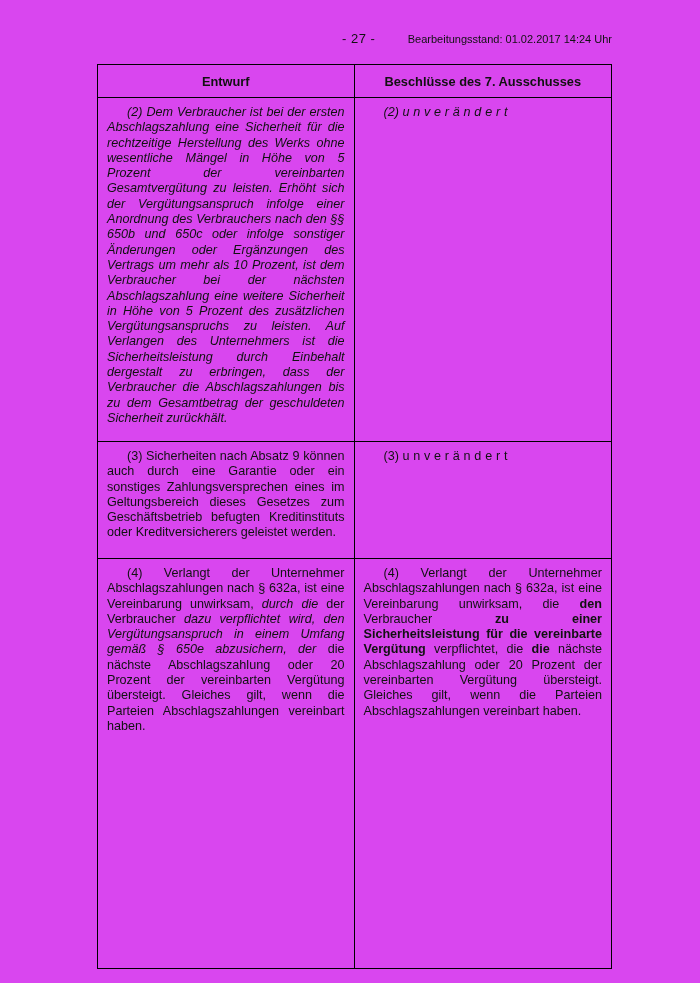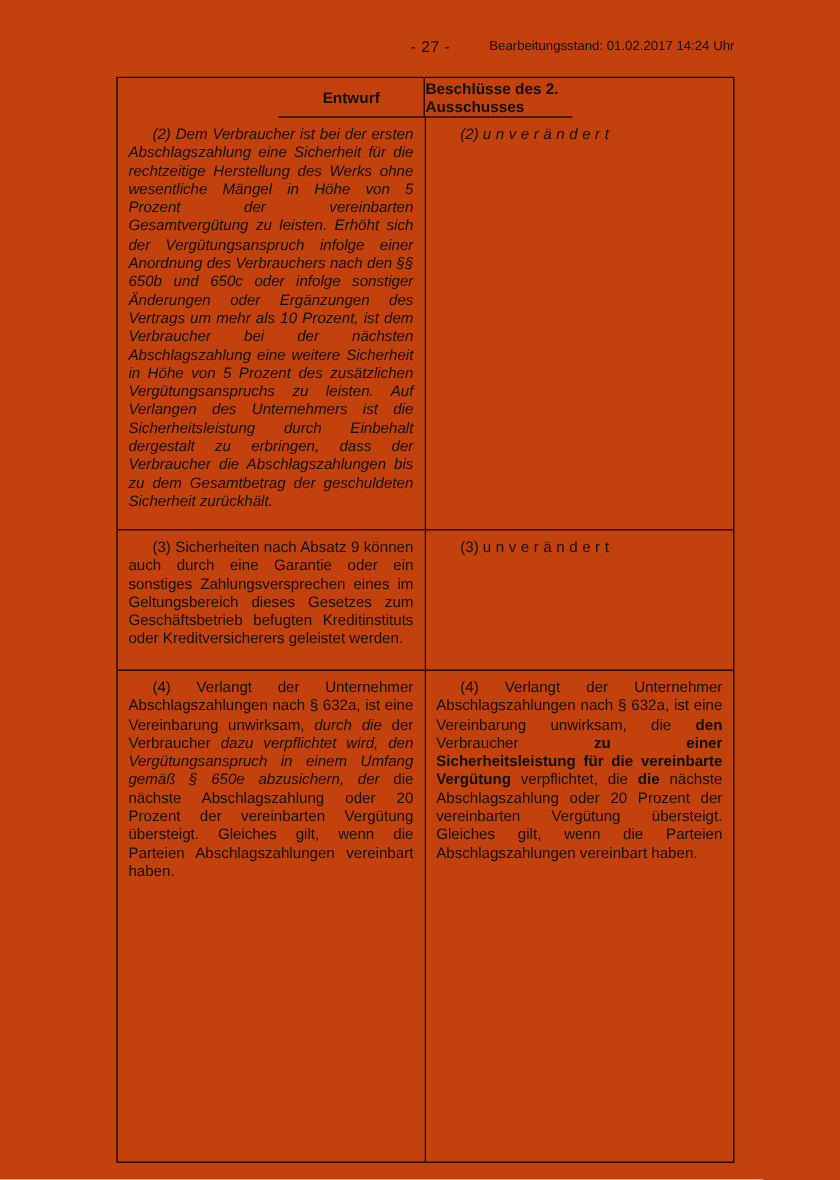--- a/index.html
+++ b/index.html
@@ -2,21 +2,21 @@
 <html lang="de"><head>
 <meta charset="utf-8">
 <style>
   * { box-sizing: border-box; margin: 0; padding: 0; }
   html, body { background: #e8e8e8; }
   .page {
     position: relative;
     width: 700px;
     height: 983px;
     margin: 0 auto;
-    background: #c2410c;
+    background: #d946ef;
     color: #111111;
     font-family: "Liberation Sans", "DejaVu Sans", sans-serif;
     overflow: hidden;
   }
   .page-header { position: relative; height: 64px; }
   .page-number {
     position: absolute;
     top: 31px; left: 342px;
     font-size: 13px;
     letter-spacing: 0.5px;
@@ -27,21 +27,20 @@
     font-size: 11px;
     text-align: right;
   }
   .comparison-table {
     position: absolute;
     left: 97px; top: 64px;
     width: 515px; height: 905px;
     border: 1.5px solid #000;
     display: flex;
     flex-direction: column;
-    align-items: center;
   }
   .trow { display: flex; flex-direction: row; border-bottom: 1.2px solid #000; }
   .trow.last { flex: 1 1 auto; border-bottom: none; }
   .thead { height: 33px; }
   .row-abs2 { height: 344px; font-style: italic; }
   .row-abs3 { height: 117px; }
   .th, .td { width: 50%; }
   .th:first-child, .td:first-child { border-right: 1.2px solid #000; }
   .th {
     display: flex;
@@ -71,21 +70,21 @@
 
   <div class="page-header">
     <div class="page-number">- 27 -</div>
     <div class="edit-status">Bearbeitungsstand: 01.02.2017  14:24 Uhr</div>
   </div>
 
   <div class="comparison-table">
 
     <div class="trow thead">
       <div class="th">Entwurf</div>
-      <div class="th">Beschlüsse des 2. Ausschusses</div>
+      <div class="th">Beschlüsse des 7. Ausschusses</div>
     </div>
 
     <div class="trow row-abs2">
       <div class="td">
         <p class="para"><span>(2) Dem Verbraucher ist bei der ersten Abschlagszahlung eine Sicherheit für die rechtzeitige Herstellung des Werks ohne wesentliche Mängel in Höhe von 5 Prozent der vereinbarten Gesamtvergütung zu leisten. Erhöht sich der Vergütungsanspruch infolge einer Anordnung des Verbrauchers nach den §§ 650b und 650c oder infolge sonstiger Änderungen oder Ergänzungen des Vertrags um mehr als 10 Prozent, ist dem Verbraucher bei der nächsten Abschlagszahlung eine weitere Sicherheit in Höhe von 5 Prozent des zusätzlichen Vergütungsanspruchs zu leisten. Auf Verlangen des Unternehmers ist die Sicherheitsleistung durch Einbehalt dergestalt zu erbringen, dass der Verbraucher die Abschlagszahlungen bis zu dem Gesamtbetrag der geschuldeten Sicherheit zurückhält.</span></p>
       </div>
       <div class="td">
         <p class="para single"><span>(2) </span><span class="sp">unverändert</span></p>
       </div>
     </div>

